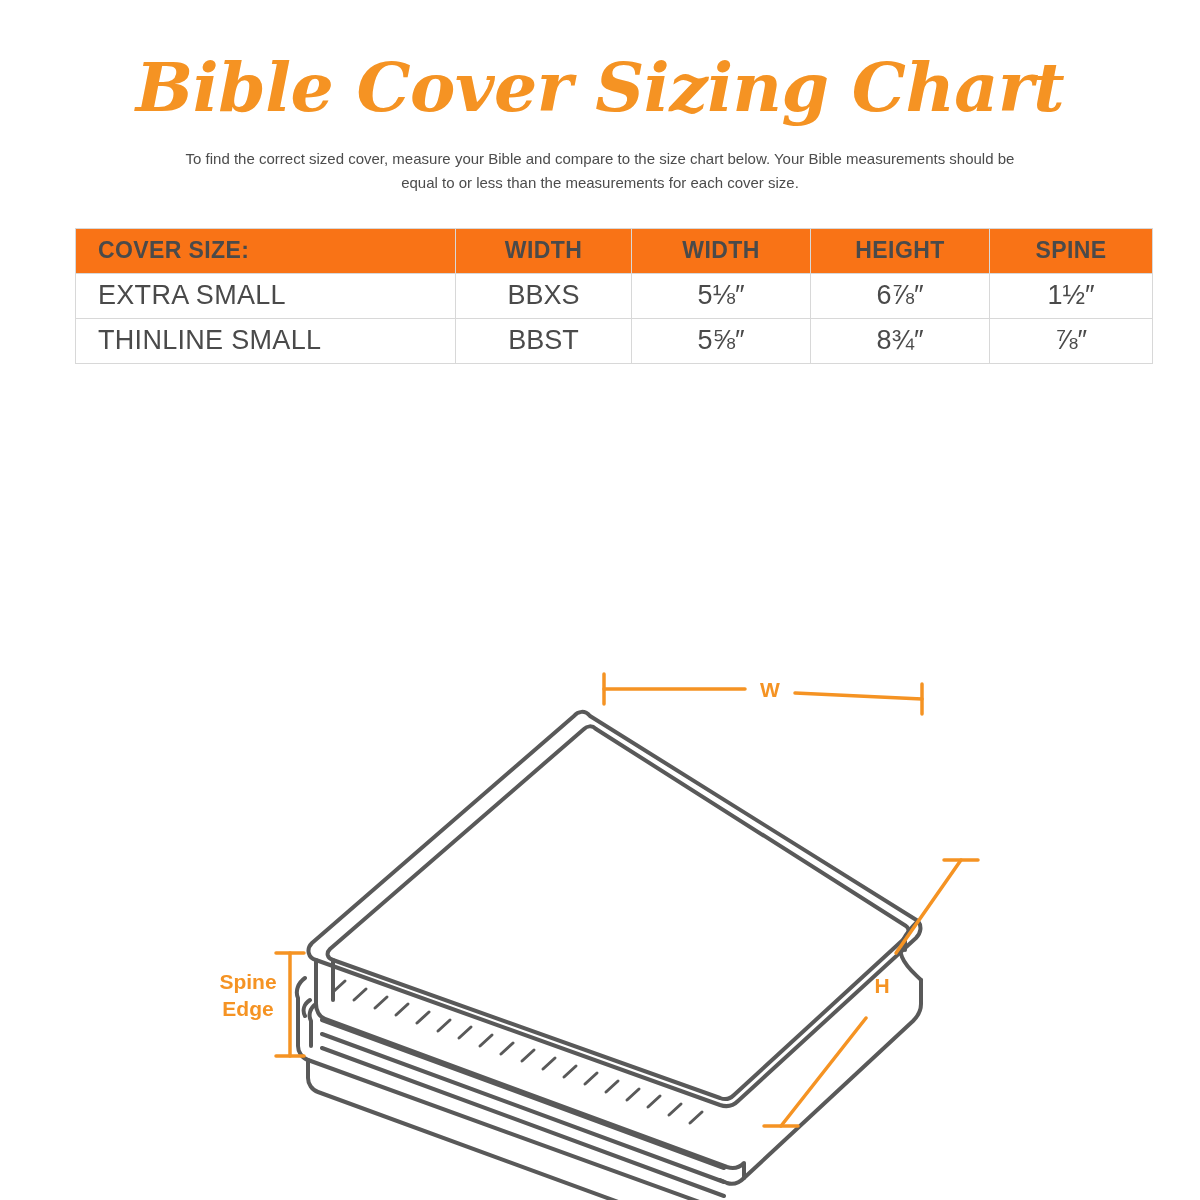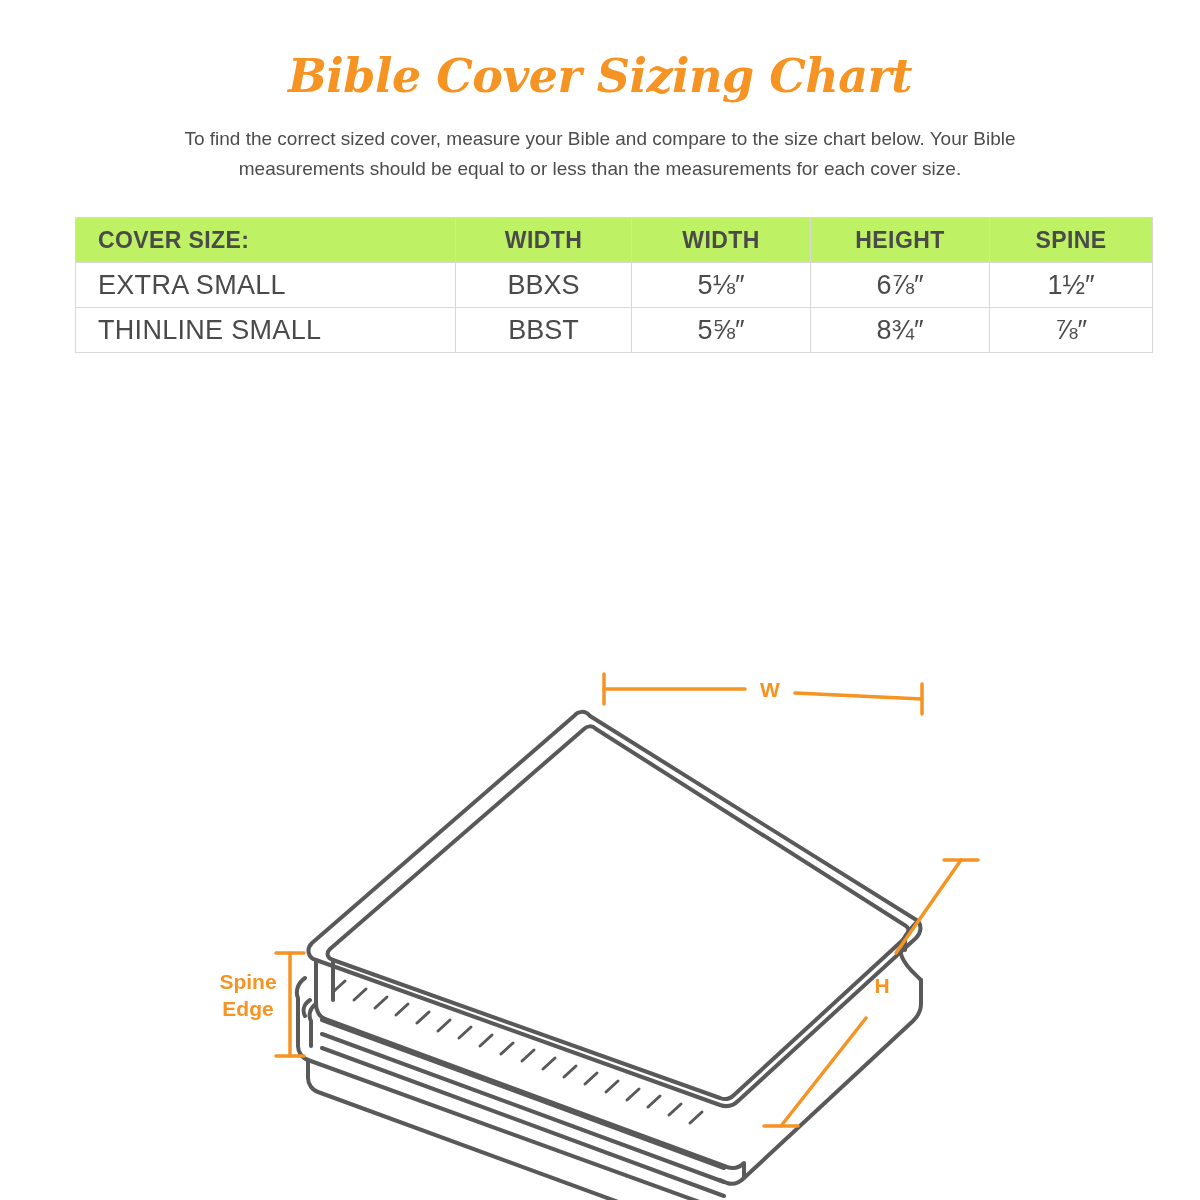--- a/index.html
+++ b/index.html
@@ -16,30 +16,30 @@
     overflow: hidden;
   }
 
   
   .title {
     text-align: center;
     color: #F59323;
     font-family: "DejaVu Serif", serif;
     font-style: italic;
     font-weight: bold;
-    font-size: 46px;
+    font-size: 68px;
     letter-spacing: -0.5px;
     margin: 52px 0 0 0;
     line-height: 1.05;
   }
 
   .subtitle {
     text-align: center;
     color: #4c4c4c;
-    font-size: 19px;
+    font-size: 15px;
     line-height: 1.55;
     margin: 24px auto 0 auto;
     width: 860px;
     font-family: "Liberation Sans", sans-serif;
   }
 
   
   .table-wrap {
     margin: 34px auto 0 auto;
     width: 1050px;
@@ -50,21 +50,21 @@
     table-layout: fixed;
   }
   table.size-chart th,
   table.size-chart td {
     border: 1px solid #d8d8d8;
     padding: 0;
     height: 44px;
     vertical-align: middle;
   }
   thead th {
-    background: #bef264;
+    background: #f97316;
     font-size: 23px;
     font-weight: bold;
     color: #4a4a4a;
     letter-spacing: 0.4px;
     height: 66px;
   }
   thead th.first {
     text-align: left;
     padding-left: 22px;
   }

